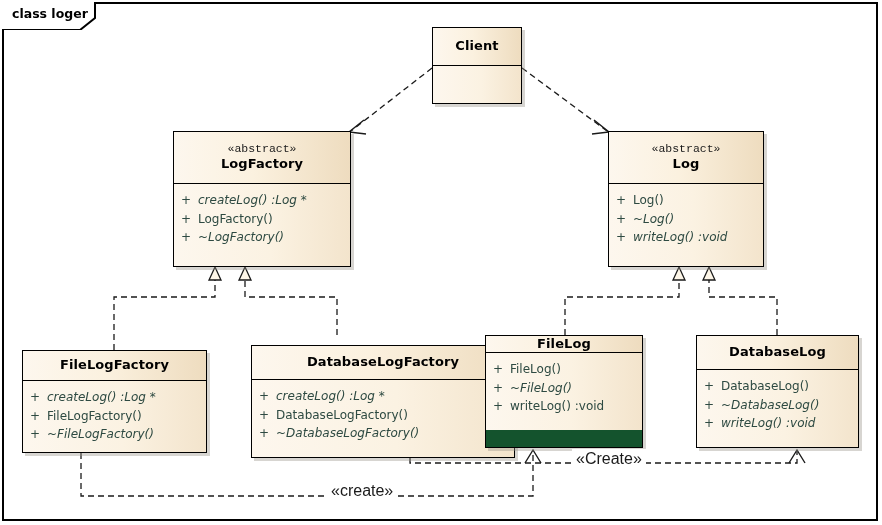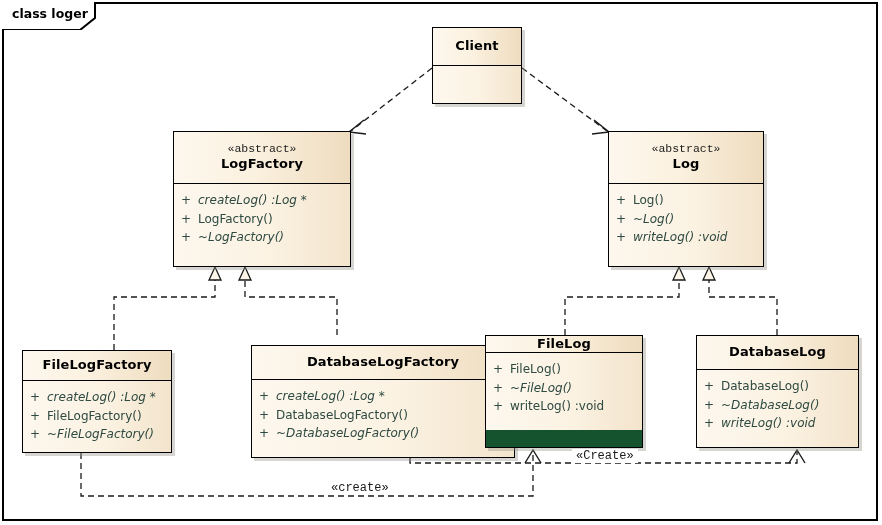--- a/index.html
+++ b/index.html
@@ -33,23 +33,23 @@
   .uml-body{box-sizing:border-box;padding:7px 0 6px 0;
             background:linear-gradient(to right,#fdf7ee 0%,#fbf2e2 55%,#f3e4cc 100%);}
   .uml-body.empty{padding:0;}
   .mrow{display:flex;align-items:baseline;font-size:12px;line-height:1.55;
         color:#2e4a42;font-family:"DejaVu Sans",sans-serif;white-space:nowrap;}
   .vis{width:24px;text-align:center;flex:0 0 24px;color:#2e4a42;}
   .msig{color:#2e4a42;}
   .msig.ital{font-style:italic;}
 
   
-  .edgelabel{position:absolute;z-index:5;font-size:12px;color:#1a1a1a;
+  .edgelabel{position:absolute;z-index:5;font-size:16px;color:#1a1a1a;
              background:#fff;padding:0 4px;white-space:nowrap;
-             font-family:Liberation Mono, monospace;line-height:1.2;}
+             font-family:Liberation Sans, sans-serif;line-height:1.2;}
 </style>
 </head>
 <body>
 
 <div id="stage">
 
   <div class="frame"></div>
 
   <svg class="tab-clip" viewBox="0 0 110 28">
     <path d="M0,0 L93,0 L93,0 L93,16 L78,28 L0,28 Z" fill="#ffffff" stroke="none"></path>
@@ -142,21 +142,21 @@
         <span class="vis">+</span>
         <span class="msig ital">~Log()</span>
       </div>
       <div class="mrow">
         <span class="vis">+</span>
         <span class="msig ital">writeLog()  :void</span>
       </div>
     </div>
   </div>
 
-  <div class="uml" style="left:22px;top:350px;width:150px;height:103px;">
+  <div class="uml" style="left:22px;top:350px;width:185px;height:103px;">
     <div class="uml-head nostereo" style="height:30px;">
       <div class="cname">FileLogFactory</div>
     </div>
     <div class="uml-body" style="height:71px;">
       <div class="mrow">
         <span class="vis">+</span>
         <span class="msig ital">createLog()  :Log *</span>
       </div>
       <div class="mrow">
         <span class="vis">+</span>

